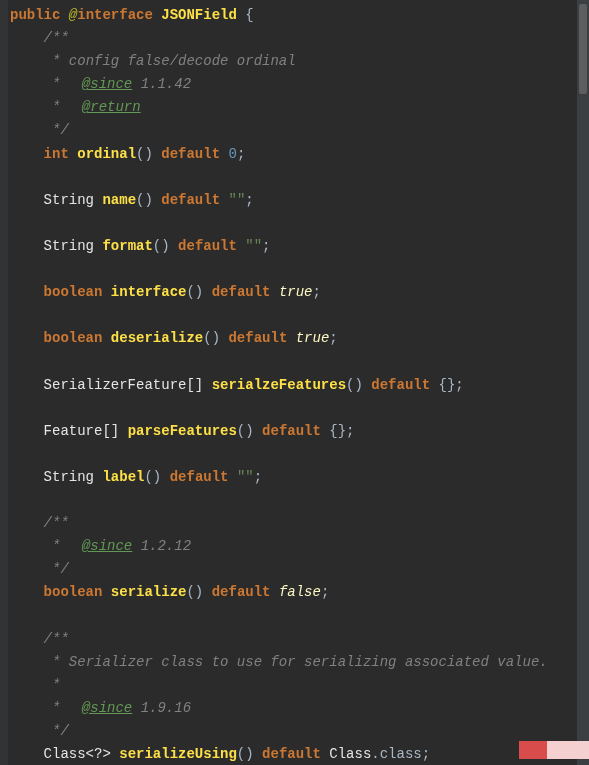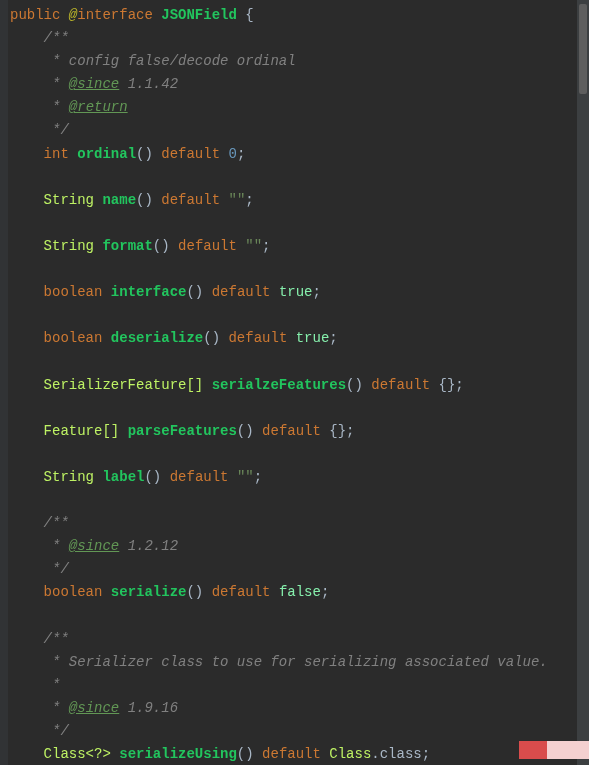--- a/index.html
+++ b/index.html
@@ -19,30 +19,30 @@
   position: absolute;
   left: 0; top: 0; bottom: 0;
   width: 8px;
   background: #313335;
 }
 pre {
   white-space: pre;
   padding-left: 10px;
   font-family: inherit;
 }
-.kw { color: #cc7832; }
+.kw { color: #cc7832; font-weight: bold; }
 .at { color: #bbb529; font-style: italic; }
-.type { color: #bef264; }
-.ident { color: #22c55e; font-weight: 600; }
+.type { color: #e5e5e5; }
+.ident { color: #fde047; font-weight: 600; }
 .paren { color: #a9b7c6; }
 .num { color: #6897bb; }
 .str { color: #6a8759; }
 .comment { color: #808080; font-style: italic; }
-.doctag { color: #629755; font-style: italic; text-decoration: underline; }
-.true { color: #86efac; }
+.doctag { color: #629755; font-style: italic; text-decoration: underline; margin-left: 13px; }
+.true { color: #fef9c3; font-style: italic; }
 .overlay {
   position: absolute;
   right: 0;
   bottom: 6px;
   width: 70px;
   height: 18px;
   display: flex;
 }
 .ov-red { background: #d94c4c; flex: 2; }
 .ov-pink { background: #f4d0d0; flex: 3; }

